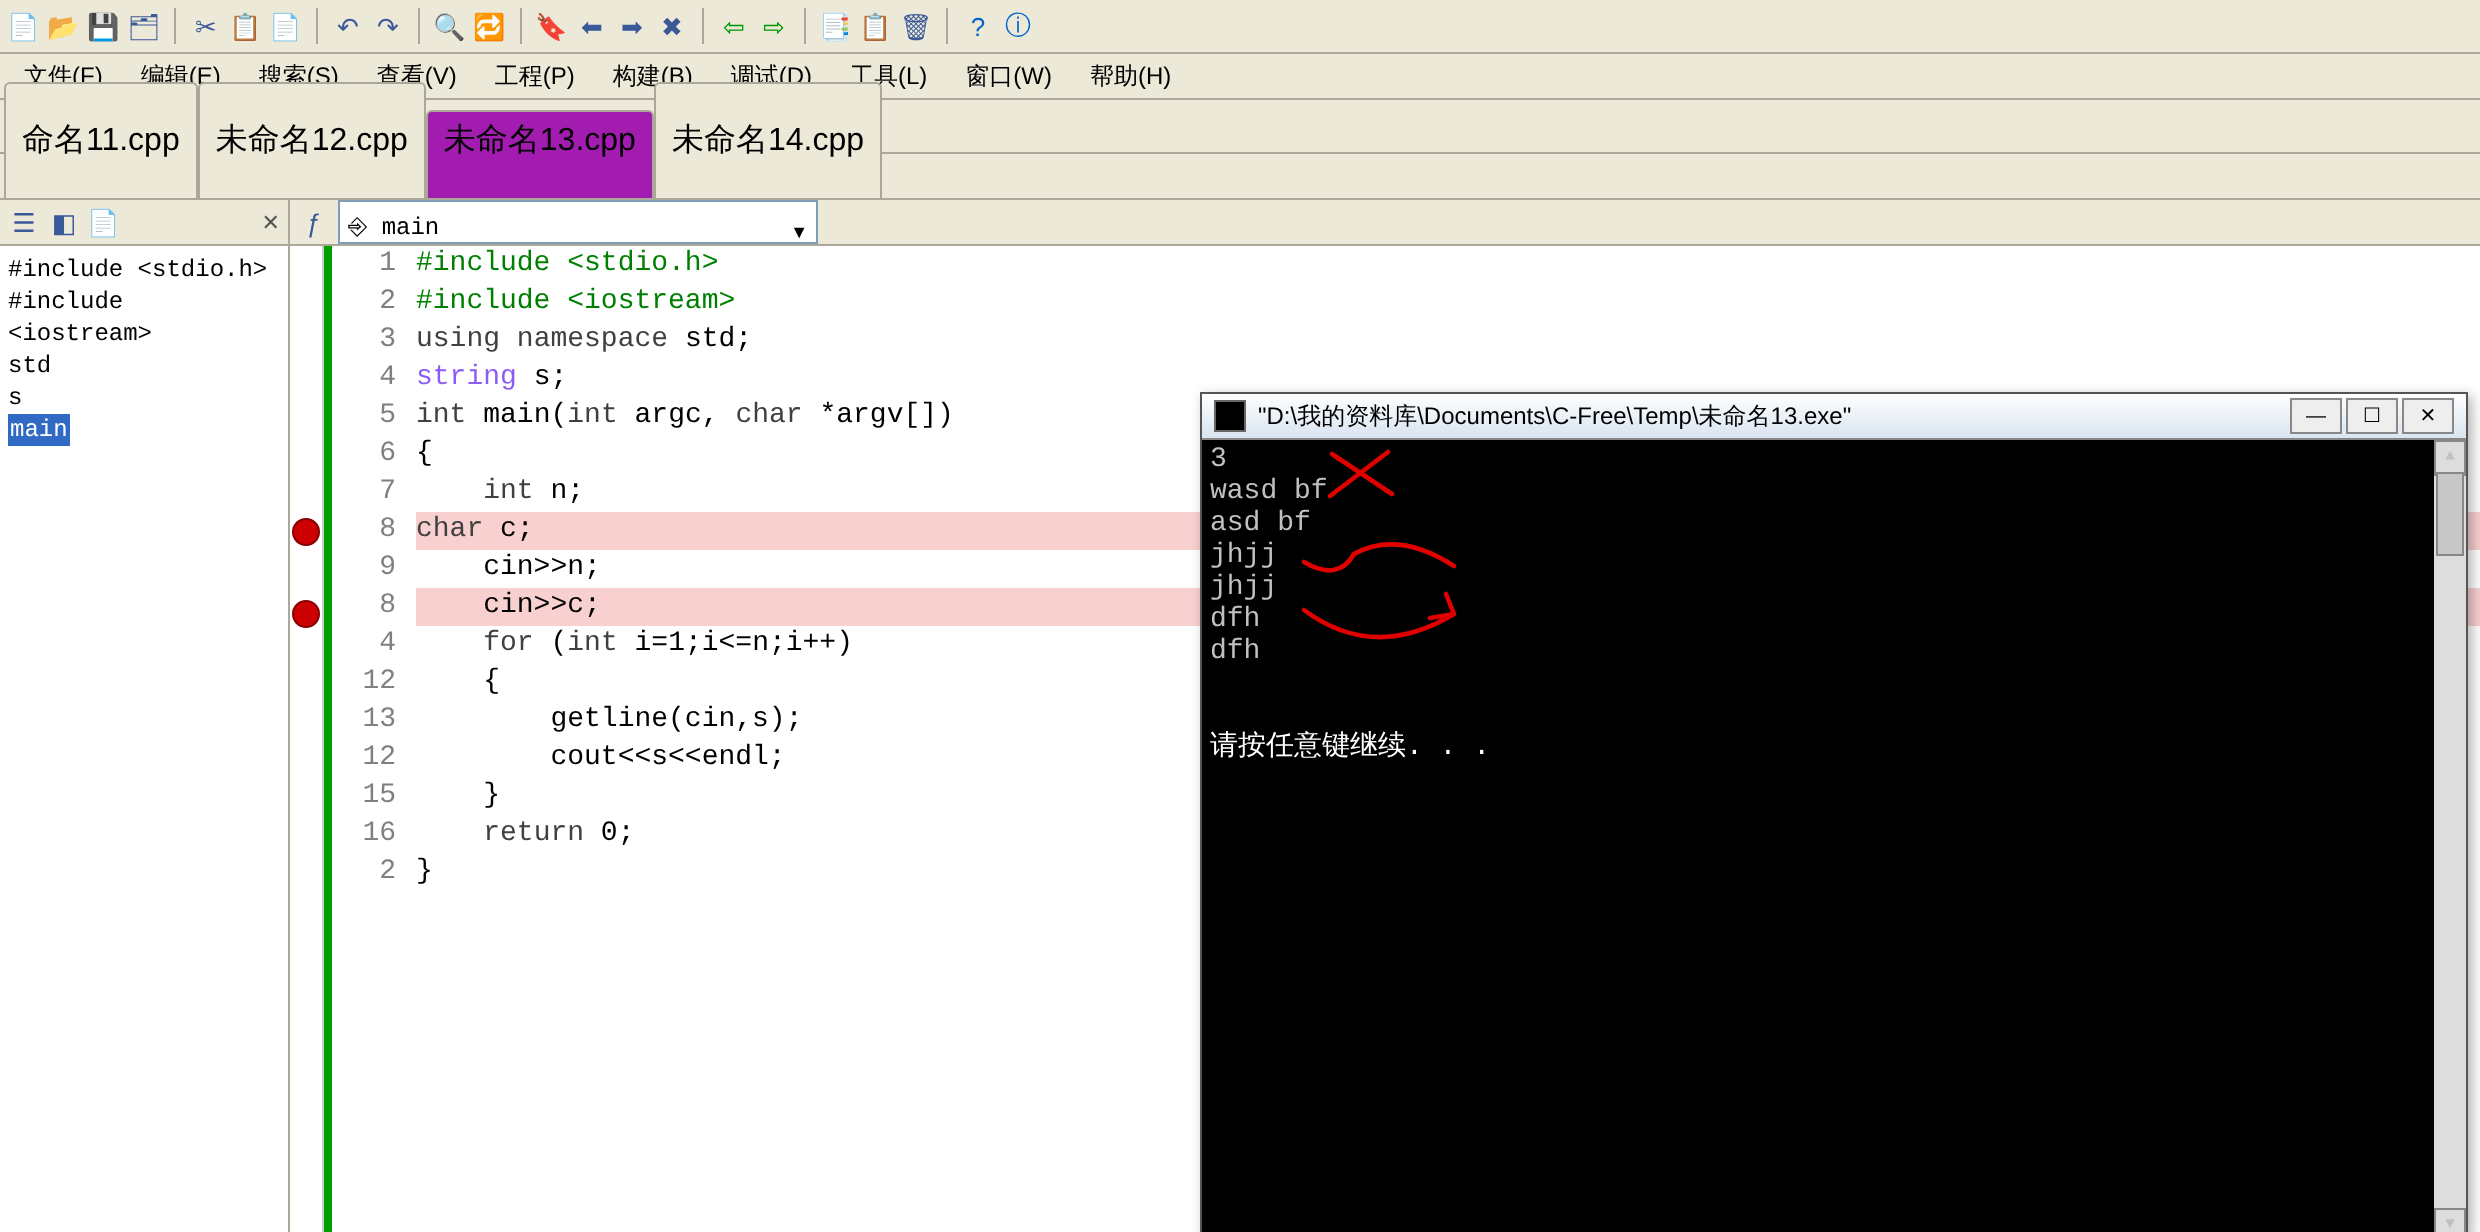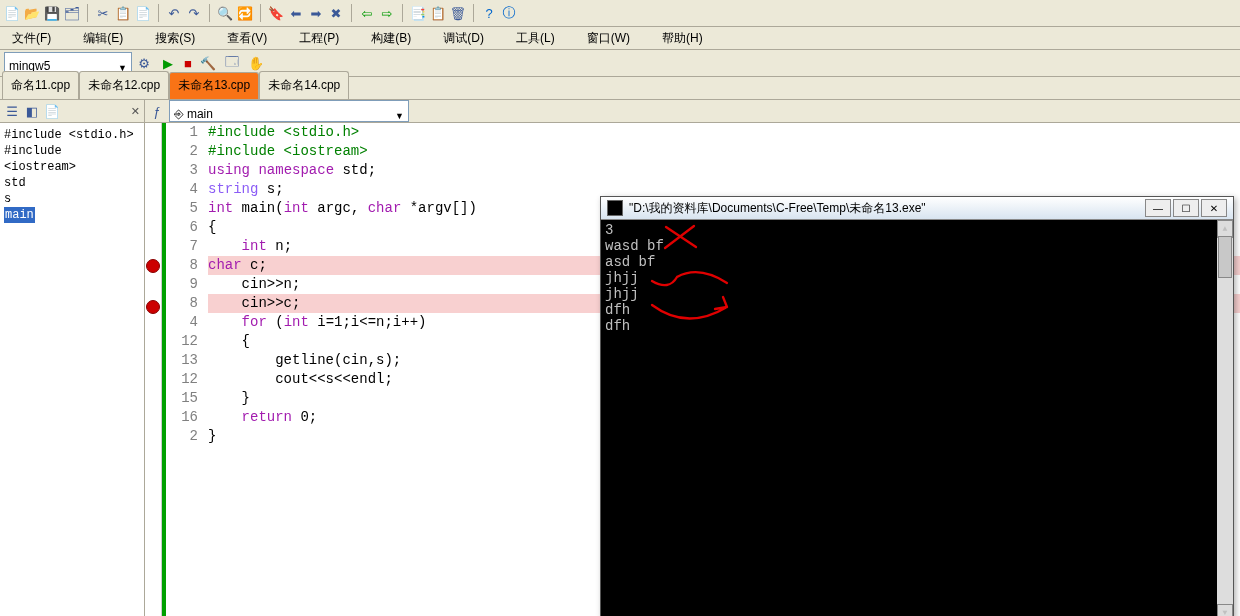--- a/index.html
+++ b/index.html
@@ -1,46 +1,46 @@
 <!DOCTYPE html>
 <html><head>
 <meta charset="utf-8">
 <style>
   html,body{margin:0;padding:0;font-family:"Microsoft YaHei",Tahoma,sans-serif;font-size:12px;background:#ece9d8;color:#000;width:1240px;height:616px;overflow:hidden}
   .toolbar{height:26px;border-bottom:1px solid #aca899;display:flex;align-items:center;padding:0 4px;gap:4px}
   .toolbar .sep{width:1px;height:18px;background:#aca899;margin:0 3px}
   .ico{width:16px;height:16px;display:inline-flex;align-items:center;justify-content:center;font-size:13px;color:#3b5998}
-  .menubar{height:22px;border-bottom:1px solid #aca899;display:flex;align-items:center;padding:0 4px;gap:16px}
+  .menubar{height:22px;border-bottom:1px solid #aca899;display:flex;align-items:center;padding:0 4px;gap:3px}
   .menubar span{padding:2px 8px;cursor:default}
   .buildbar{height:26px;border-bottom:1px solid #aca899;display:flex;align-items:center;padding:0 4px;gap:4px}
   .combo{height:20px;border:1px solid #7f9db9;background:#fff;display:flex;align-items:flex-end;padding:0 4px;font-size:12px}
   .combo.small{width:118px}
   .combo .arrow{margin-left:auto;font-size:9px;color:#000}
   .tabstrip{height:22px;border-bottom:1px solid #aca899;display:flex;align-items:flex-end;padding:0 2px;background:#ece9d8}
-  .tab{padding:5px 8px;border:1px solid #aca899;border-bottom:none;background:#ece9d8;margin-right:0;font-size:12px;position:relative;border-top-left-radius:3px;border-top-right-radius:3px}
-  .tab.active{background:#f97316;z-index:2;padding-top:4px}
+  .tab{padding:18px 8px;border:1px solid #aca899;border-bottom:none;background:#ece9d8;margin-right:0;font-size:16px;position:relative;border-top-left-radius:3px;border-top-right-radius:3px}
+  .tab.active{background:#a21caf;z-index:2;padding-top:4px}
   .body{display:flex;height:calc(616px - 26px - 22px - 26px - 22px);position:relative}
   .sidepanel{width:144px;border-right:1px solid #aca899;background:#fff;display:flex;flex-direction:column}
   .sidehdr{height:22px;background:#ece9d8;border-bottom:1px solid #aca899;display:flex;align-items:center;padding:0 4px;gap:4px}
   .sidehdr .close{margin-left:auto;font-size:11px;color:#555}
   .symlist{padding:4px;font-family:"SimSun","Courier New",monospace;font-size:12px;line-height:16px}
   .symlist div.sel{background:#316ac5;color:#fff;display:inline-block;padding:0 1px}
   .editorcol{flex:1;display:flex;flex-direction:column;background:#fff}
   .edhdr{height:22px;background:#ece9d8;border-bottom:1px solid #aca899;display:flex;align-items:center;padding:0 4px;gap:4px}
   .edhdr .combo{width:230px}
   .codearea{flex:1;display:flex;font-family:"Courier New",monospace;font-size:14px;line-height:19px;position:relative;overflow:hidden}
   .bpgutter{width:16px;background:#fff;border-right:1px solid #ccc}
   .greenbar{width:4px;background:#00a000}
   .lngutter{width:32px;text-align:right;color:#808080;padding-right:6px;background:#fff}
   .codetext{flex:1;white-space:pre;padding-left:4px}
   .bpgutter .bp{width:12px;height:12px;border-radius:50%;background:#c00;border:1px solid #800;margin:3px auto 0}
   .bpgutter .row,.lngutter .row,.codetext .row{height:19px}
   .hlrow{background:#f8d0d0}
   .kw-pp{color:#008000}
-  .kw-blue{color:#a21caf}
+  .kw-blue{color:#404040}
   .kw-gray{color:#8b5cf6}
   .uline{}
   
   .console{position:absolute;left:600px;top:196px;width:632px;height:420px;border:1px solid #555;background:#000;box-shadow:2px 2px 6px rgba(0,0,0,.3)}
   .ctitle{height:22px;background:linear-gradient(#fff,#d8e4f0);border-bottom:1px solid #888;display:flex;align-items:center;padding:0 6px;gap:6px;color:#000;font-size:12px}
   .ctitle .wicon{width:14px;height:14px;background:#000;border:1px solid #666;display:inline-block}
   .ctitle .wbtns{margin-left:auto;display:flex;gap:2px}
   .ctitle .wbtn{width:24px;height:16px;border:1px solid #888;background:#eee;display:flex;align-items:center;justify-content:center;font-size:10px}
   .cbody{position:relative;height:calc(100% - 22px);background:#000;color:#c0c0c0;font-family:"SimSun","Courier New",monospace;font-size:14px;line-height:16px;padding:2px 4px;white-space:pre}
   .cbody .white{color:#fff}
@@ -134,21 +134,21 @@
       <span class="ico">📄</span>
       <span class="close">✕</span>
     </div>
     <div class="symlist" id="symlist"><div>#include &lt;stdio.h&gt;</div><div>#include &lt;iostream&gt;</div><div>std</div><div>s</div><div class="sel">main</div></div>
   </div>
 
   <div class="editorcol">
     <div class="edhdr">
       <span class="ico">ƒ</span>
       <div class="combo">
-        <span style="font-family:Liberation Sans, sans-serif">⎆ <span>main</span></span>
+        <span style="font-family:Liberation Mono, monospace">⎆ <span>main</span></span>
         <span class="arrow">▼</span>
       </div>
     </div>
     <div class="codearea">
       <div class="bpgutter" id="bpg">
           <div class="row"></div>
           <div class="row"></div>
           <div class="row"></div>
           <div class="row"></div>
           <div class="row"></div>
@@ -204,21 +204,21 @@
       <div class="wbtn">✕</div>
     </div>
   </div>
   <div class="cbody" id="cbody"><div>3
 wasd bf
 asd bf
 jhjj
 jhjj
 dfh
 dfh</div>
-    <div class="cscroll">
+    <div class="white">请按任意键继续. . .</div><div class="cscroll">
       <div class="arr up">▲</div>
       <div class="thumb"></div>
       <div class="arr dn">▼</div>
     </div>
   </div>
 
   <div class="anno" style="left:60px;top:26px">
     <svg width="80" height="30">
       <path d="M5 4 L35 24 M33 3 L4 25"></path>
     </svg>

